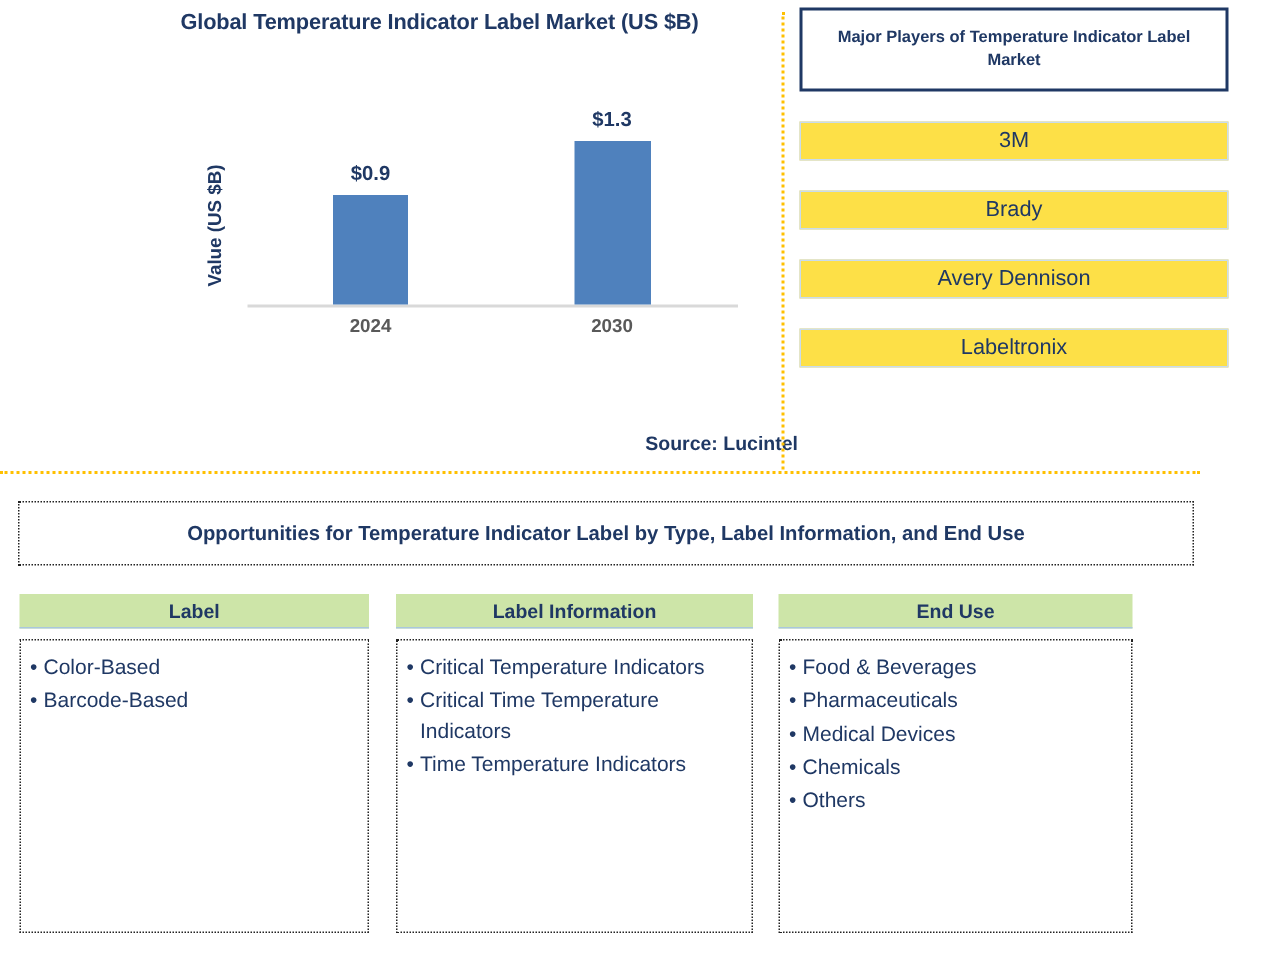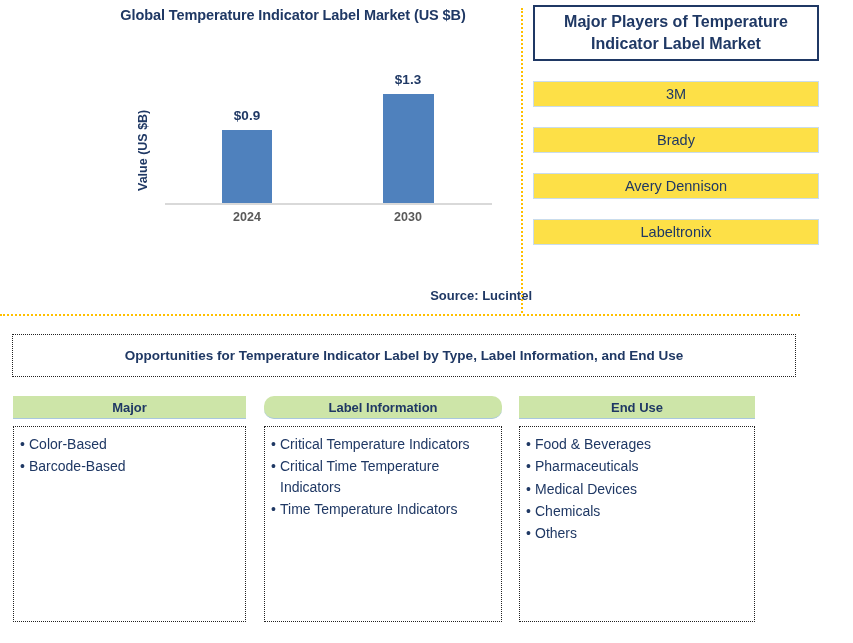--- a/index.html
+++ b/index.html
@@ -111,21 +111,21 @@
   
   #players-panel {
     position:absolute; left:533px; top:5px; width:288px;
   }
 
   #players-header {
     width:286px; height:56px;
     border:2px solid #1F3864;
     display:flex; align-items:center; justify-content:center;
     text-align:center;
-    font-size:16px; font-weight:bold;
+    font-size:11px; font-weight:bold;
     line-height:1.35;
     color:#1F3864;
     padding:0 14px;
   }
 
   .player-box {
     width:286px; height:26px;
     margin-top:20px;
     border:1px solid #C9DCEC;
     display:flex; align-items:center; justify-content:center;
@@ -172,21 +172,21 @@
   .bullet-dot {
     flex:0 0 auto;
     width:9px;
     font-size:14px;
     color:#1F3864;
   }
   .bullet-text { flex:1 1 auto; }
 
   
   #header-type         { left:13px;  width:233px; top:396px; }
-  #header-label-info   { left:264px; width:238px; top:396px;border-radius:10px; }
+  #header-label-info   { left:264px; width:238px; top:396px; }
   #header-end-use      { left:519px; width:236px; top:396px; }
 
   #body-type           { left:13px;  width:233px; }
   #body-label-info     { left:264px; width:238px; }
   #body-end-use        { left:519px; width:236px; }
 </style>
 </head>
 <body>
 
 <div id="chart-panel">
@@ -218,21 +218,21 @@
 <div id="players-panel">
   <div id="players-header">Major Players of Temperature Indicator Label Market</div>
   <div class="player-box">3M</div>
   <div class="player-box">Brady</div>
   <div class="player-box">Avery Dennison</div>
   <div class="player-box">Labeltronix</div>
 </div>
 
 <div id="opportunities-banner">Opportunities for Temperature Indicator Label by Type, Label Information, and End Use</div>
 
-<div class="col-header" id="header-type">Major</div>
+<div class="col-header" id="header-type">Label</div>
 <div class="col-header" id="header-label-info">Label Information</div>
 <div class="col-header" id="header-end-use">End Use</div>
 
 <div class="col-body" id="body-type">
   <div class="bullet-row">
     <span class="bullet-dot">•</span>
     <span class="bullet-text">Color-Based</span>
   </div>
   <div class="bullet-row">
     <span class="bullet-dot">•</span>

